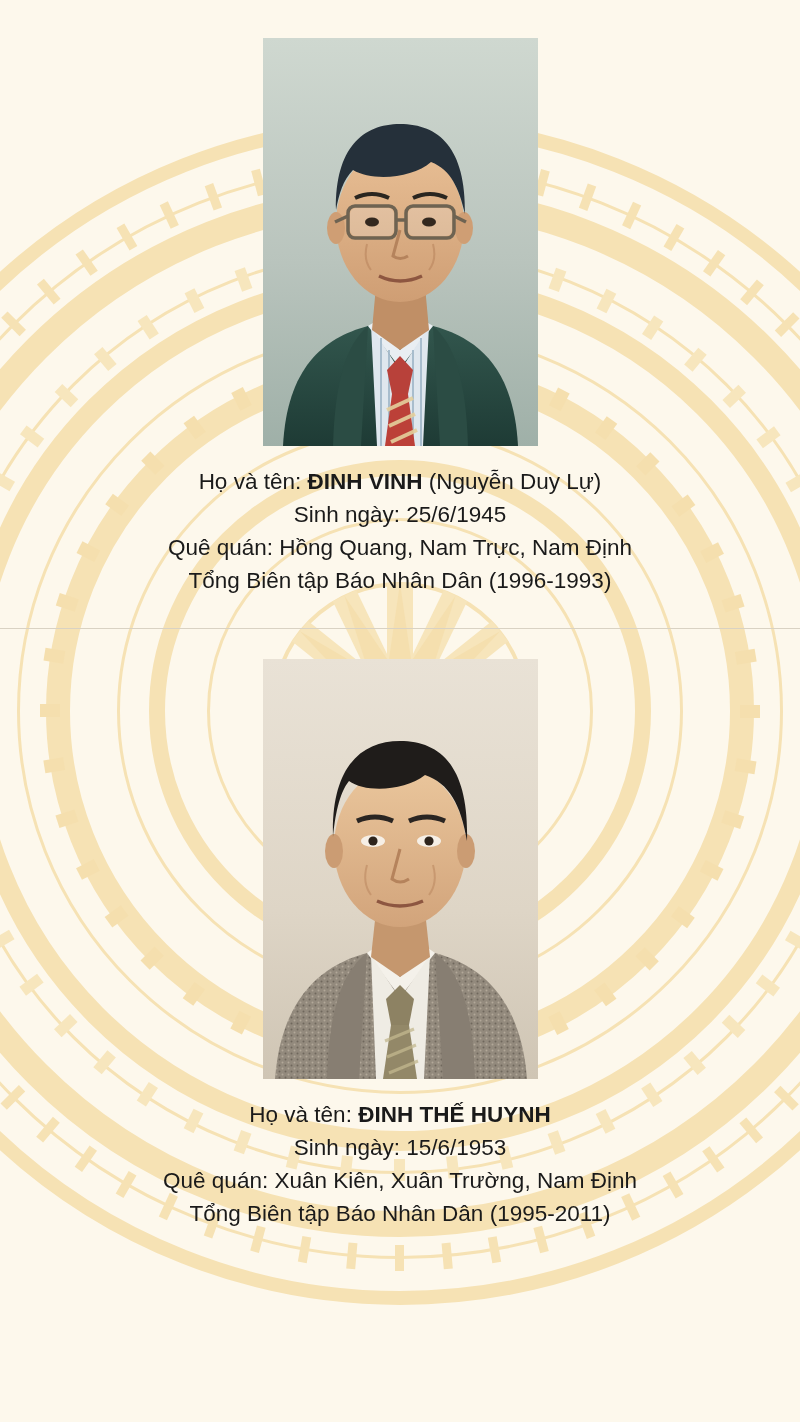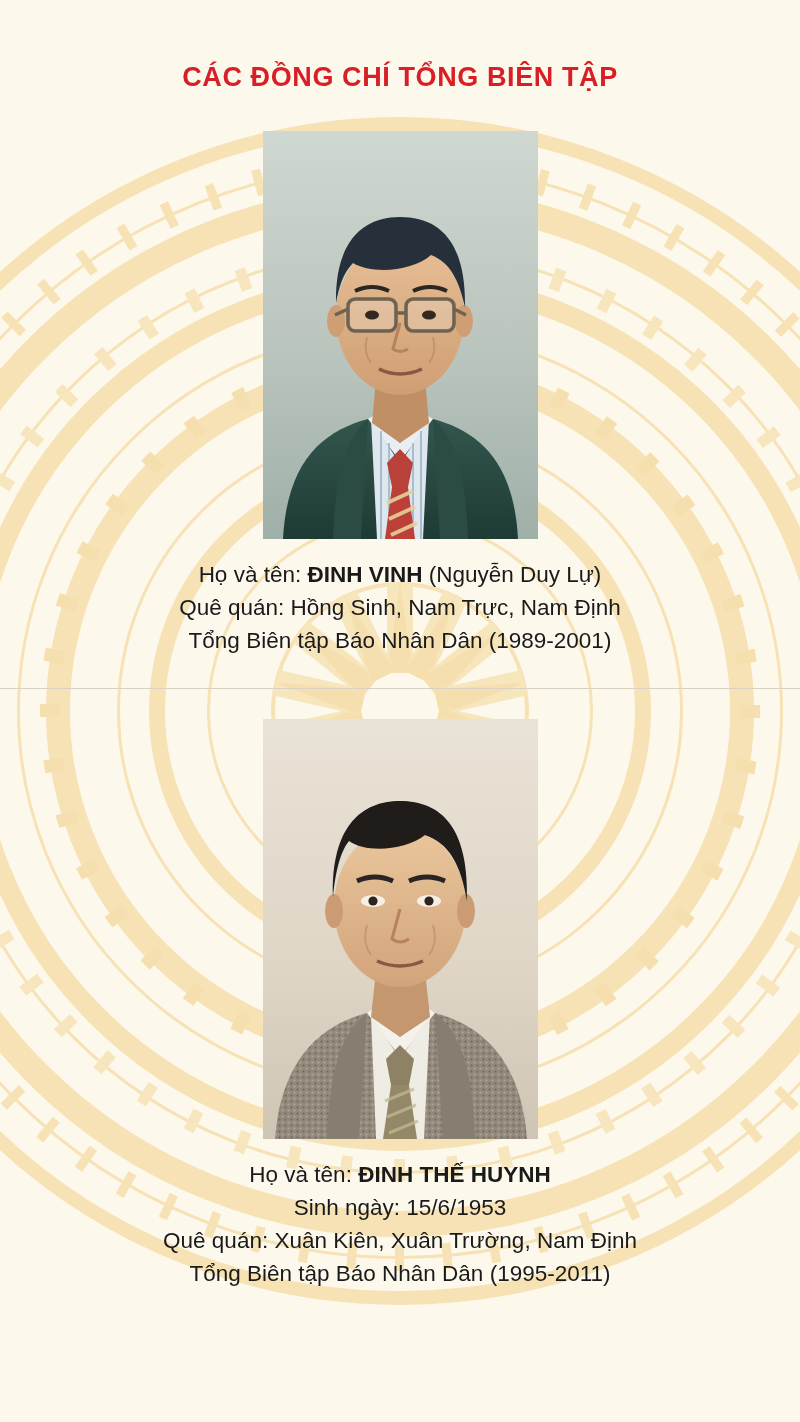--- a/index.html
+++ b/index.html
@@ -536,21 +536,20 @@
         </div>
         <div class="tick" style="transform: rotate(334.286deg) translate(0px, -128px);">
           <i style="margin-left: -13px;"></i>
         </div>
       </div>
   </div>
 </div>
 
 <div id="page">
 
-  <h1 class="title">CÁC ĐỒNG CHÍ TỔNG BIÊN TẬP</h1>
 
   <div class="card">
     <div class="photo-frame photo-1">
       <svg class="portrait" viewBox="0 0 275 408" preserveAspectRatio="xMidYMid slice">
         <defs>
           <linearGradient id="bg1" x1="0" y1="0" x2="0" y2="1">
             <stop offset="0%" stop-color="#cfd8d0"></stop>
             <stop offset="55%" stop-color="#b9c4bd"></stop>
             <stop offset="100%" stop-color="#9fb0a8"></stop>
           </linearGradient>
@@ -620,22 +619,23 @@
         <path d="M170 206 Q174 222 166 232" stroke="#bd8a62" stroke-width="2" fill="none" opacity="0.7"></path>
       </svg>
     </div>
 
     <div class="info">
       <div class="line">
         <span>Họ và tên:</span>
         <b>ĐINH VINH</b>
         <span>(Nguyễn Duy Lự)</span>
       </div>
-      <div class="line">Quê quán: Hồng Sinh, Nam Trực, Nam Định</div>
-      <div class="line">Tổng Biên tập Báo Nhân Dân (1989-2001)</div>
+      <div class="line">Sinh ngày: 25/6/1945</div>
+      <div class="line">Quê quán: Hồng Quang, Nam Trực, Nam Định</div>
+      <div class="line">Tổng Biên tập Báo Nhân Dân (1996-1993)</div>
     </div>
   </div>
 
   <div class="divider"></div>
 
   <div class="card second">
     <div class="photo-frame photo-2">
       <svg class="portrait" viewBox="0 0 275 420" preserveAspectRatio="xMidYMid slice">
         <defs>
           <linearGradient id="bg2" x1="0" y1="0" x2="0" y2="1">

